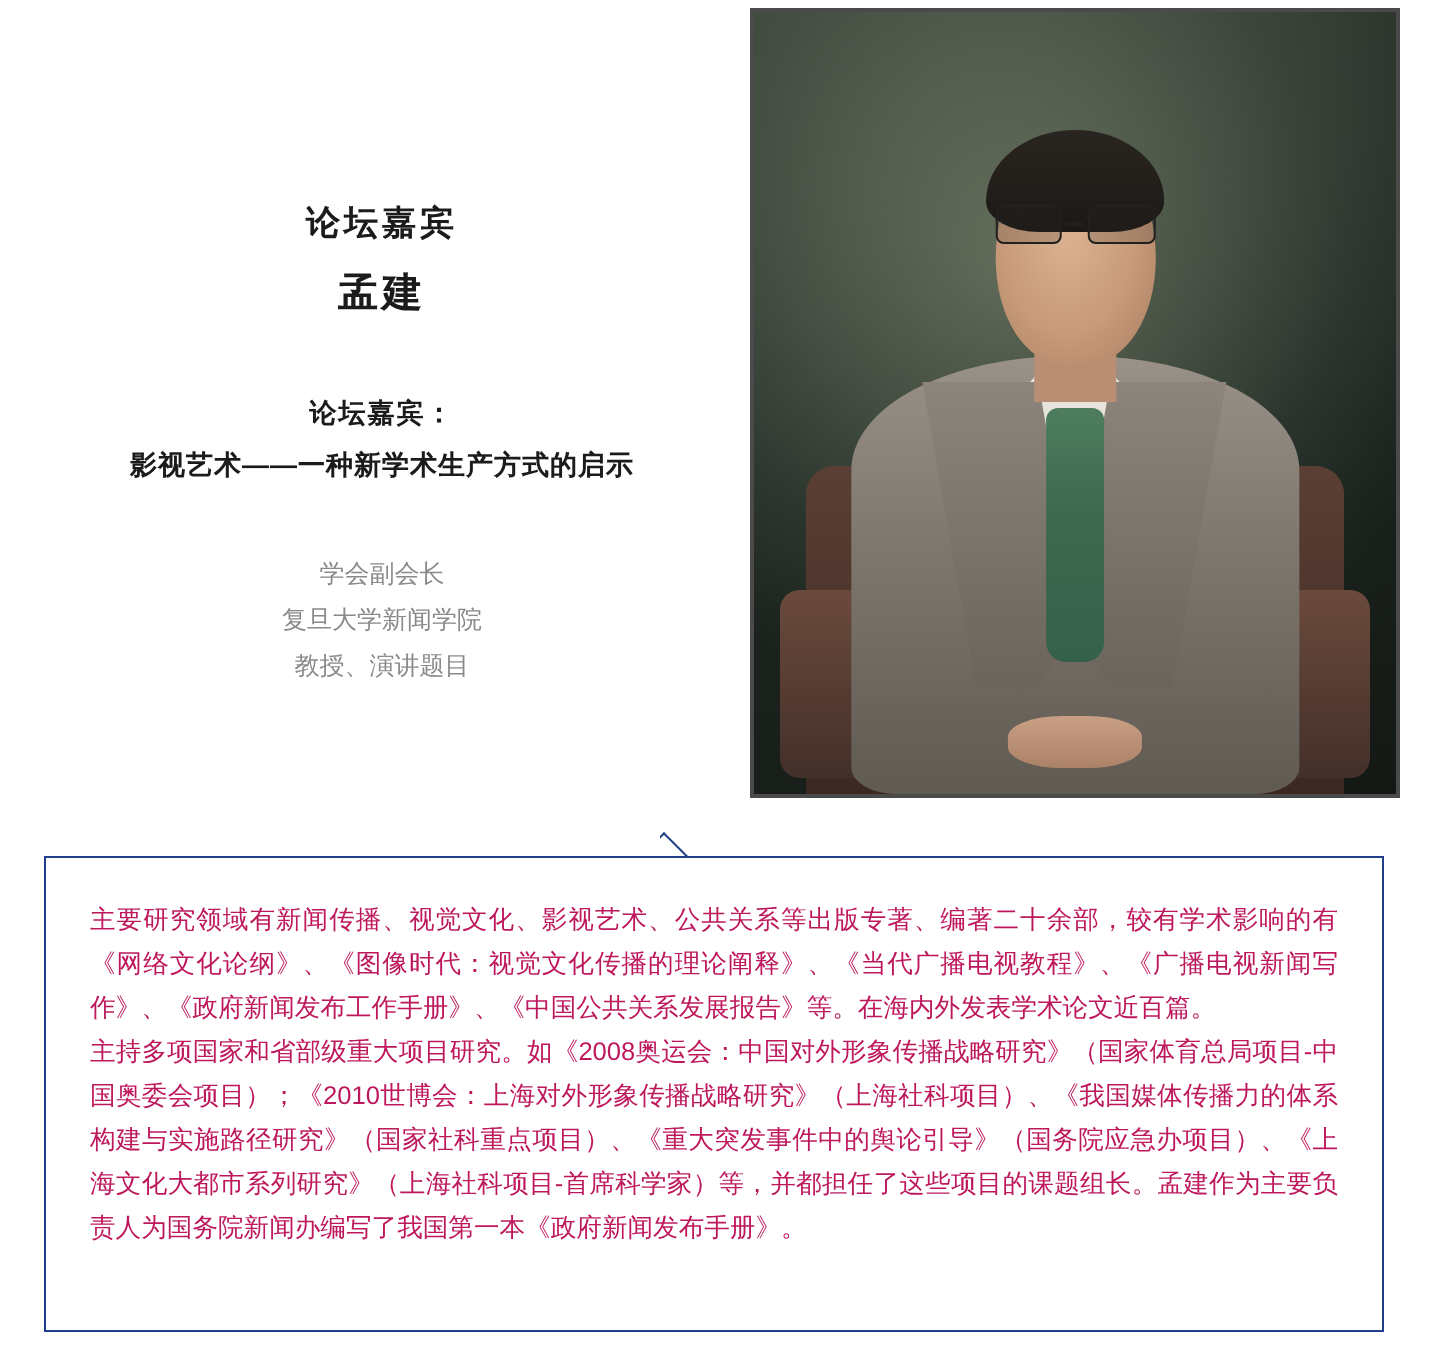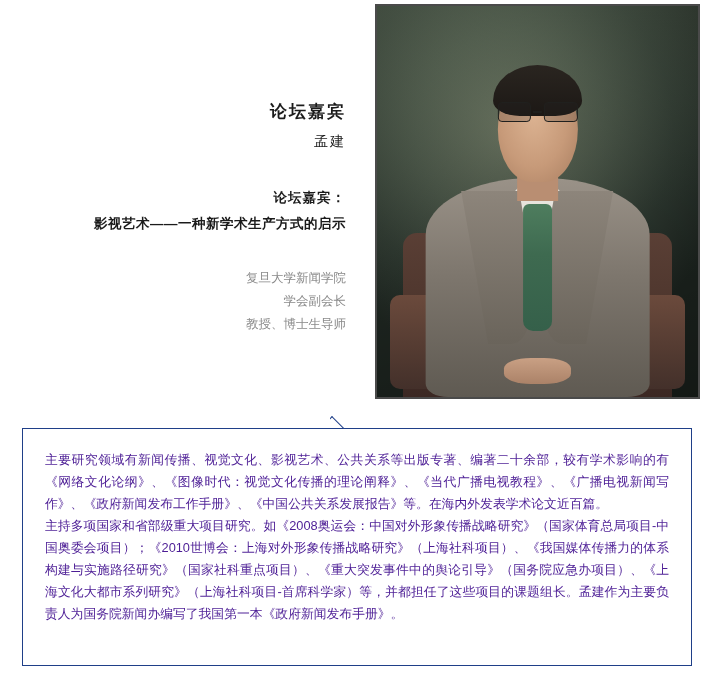--- a/index.html
+++ b/index.html
@@ -188,32 +188,32 @@
     height: 1.5px;
     background: #20201e;
   }
 
   
   .headline-block {
     position: absolute;
     right: 370px;
     top: 100px;
     width: 310px;
-    text-align: right;
+    text-align: center;
     color: #1b1b1b;
   }
   .guest-label {
     font-size: 17px;
     font-weight: bold;
     letter-spacing: 2px;
     margin-bottom: 10px;
   }
   .guest-name {
-    font-size: 14px;
-    font-weight: normal;
+    font-size: 20px;
+    font-weight: bold;
     letter-spacing: 2px;
     margin-bottom: 38px;
   }
   .topic-label {
     font-size: 13.5px;
     font-weight: bold;
     letter-spacing: 1px;
     margin-bottom: 8px;
   }
   .topic-title {
@@ -236,21 +236,21 @@
     width: 670px;
     height: 238px;
     border: 1px solid #1f3f88;
     box-sizing: border-box;
     background: #ffffff;
   }
   .callout-inner {
     padding: 20px 22px 10px 22px;
     font-size: 12.8px;
     line-height: 1.72;
-    color: #4c1d95;
+    color: #be185d;
     text-align: justify;
   }
   .callout-inner p {
     margin: 0;
   }
 
   
   .tail {
     position: absolute;
     left: 330px;
@@ -279,23 +279,23 @@
 <div class="page">
 
   <div class="top-area">
 
     <div class="headline-block">
       <div class="guest-label">论坛嘉宾</div>
       <div class="guest-name">孟建</div>
       <div class="topic-label">论坛嘉宾：</div>
       <div class="topic-title">影视艺术——一种新学术生产方式的启示</div>
       <div class="affil">
+        <div>学会副会长</div>
         <div>复旦大学新闻学院</div>
-        <div>学会副会长</div>
-        <div>教授、博士生导师</div>
+        <div>教授、演讲题目</div>
       </div>
     </div>
 
     <div class="portrait-frame">
       <div class="portrait-bg"></div>
       <div class="chair"></div>
       <div class="chair-arm left"></div>
       <div class="chair-arm right"></div>
       <div class="suit">
         <div class="shirt"></div>

